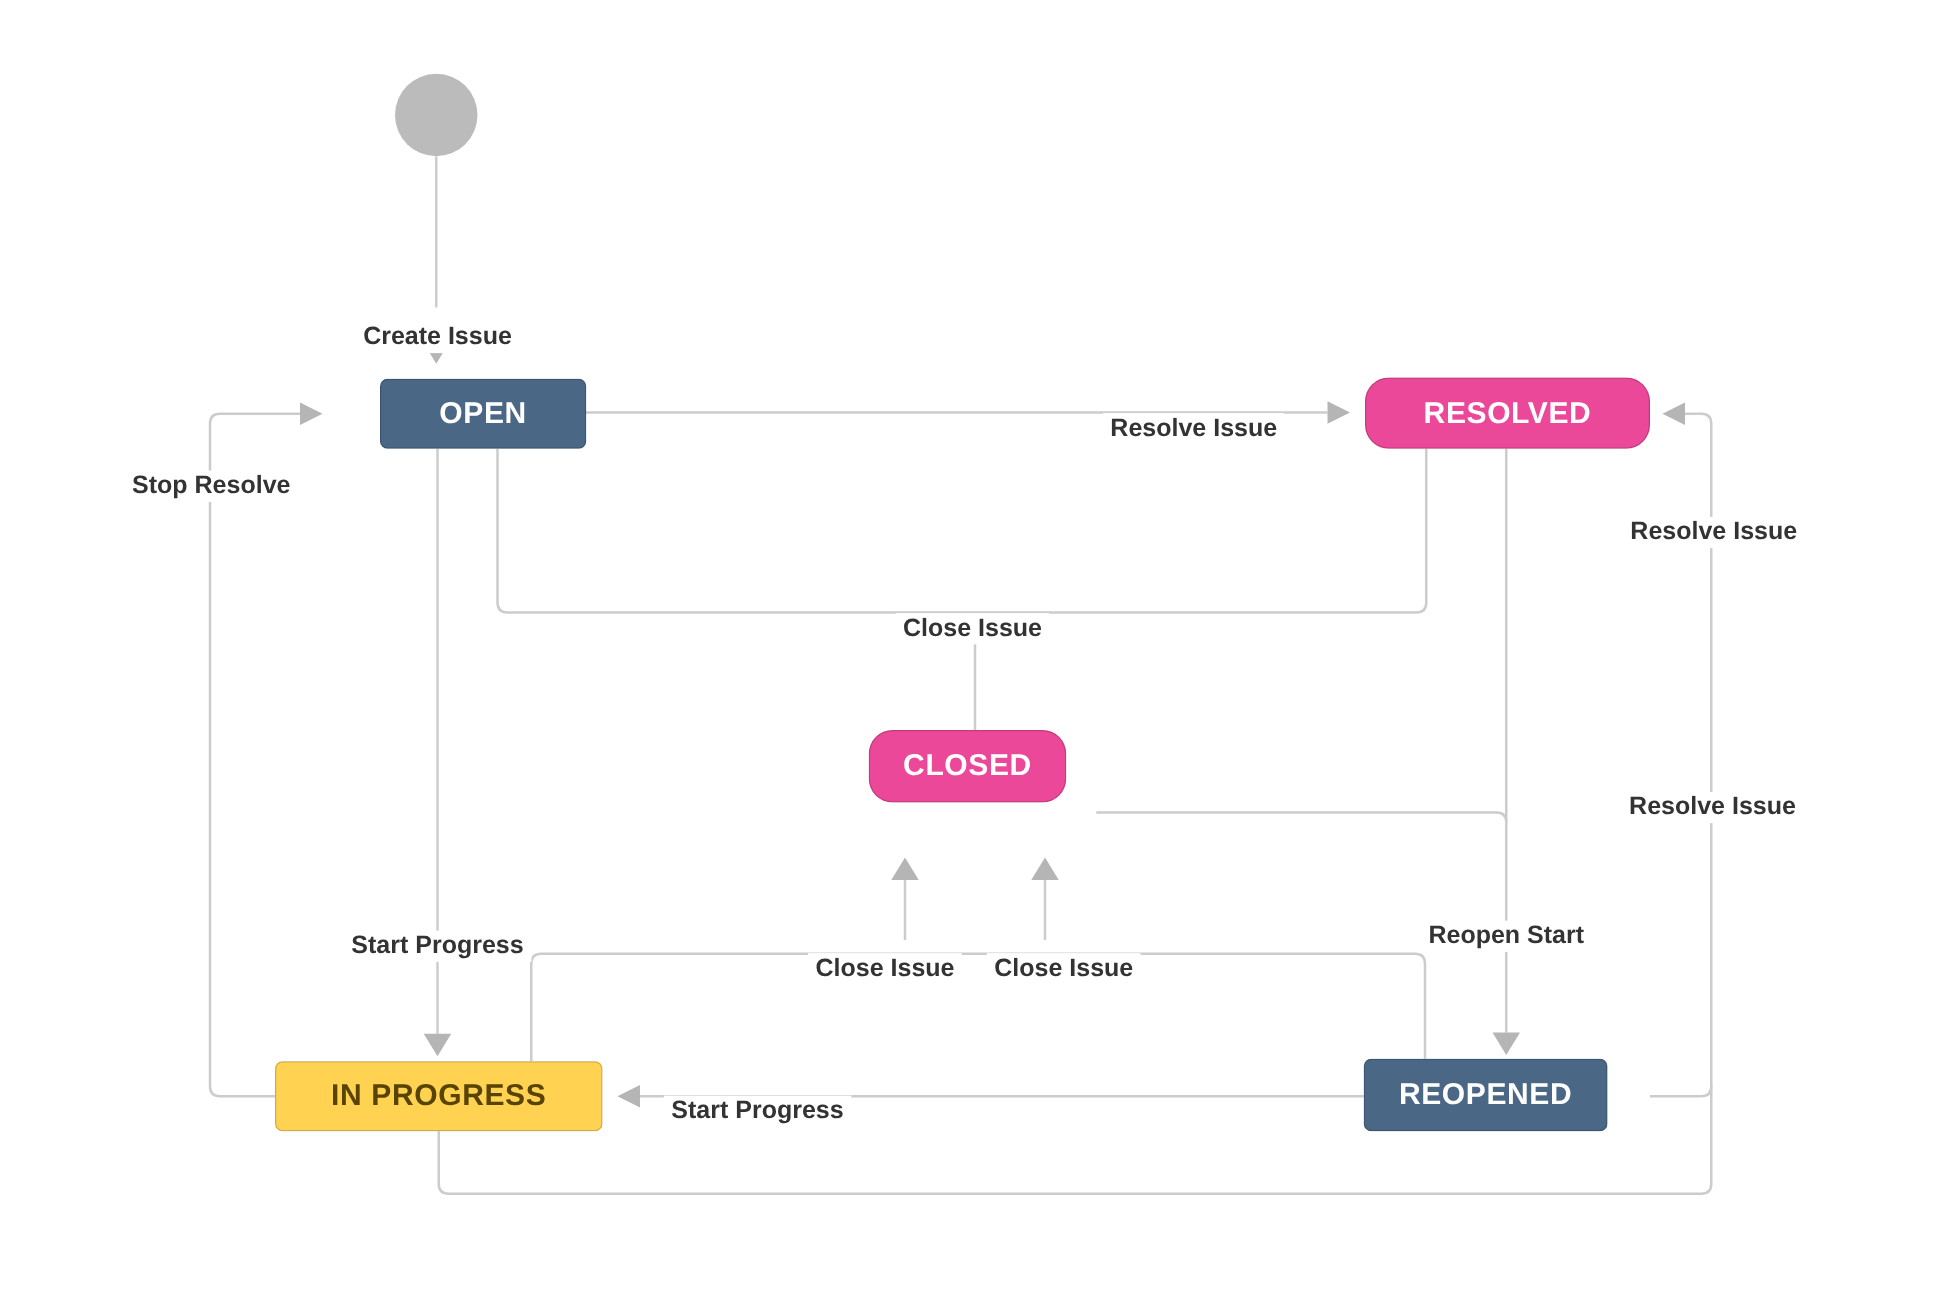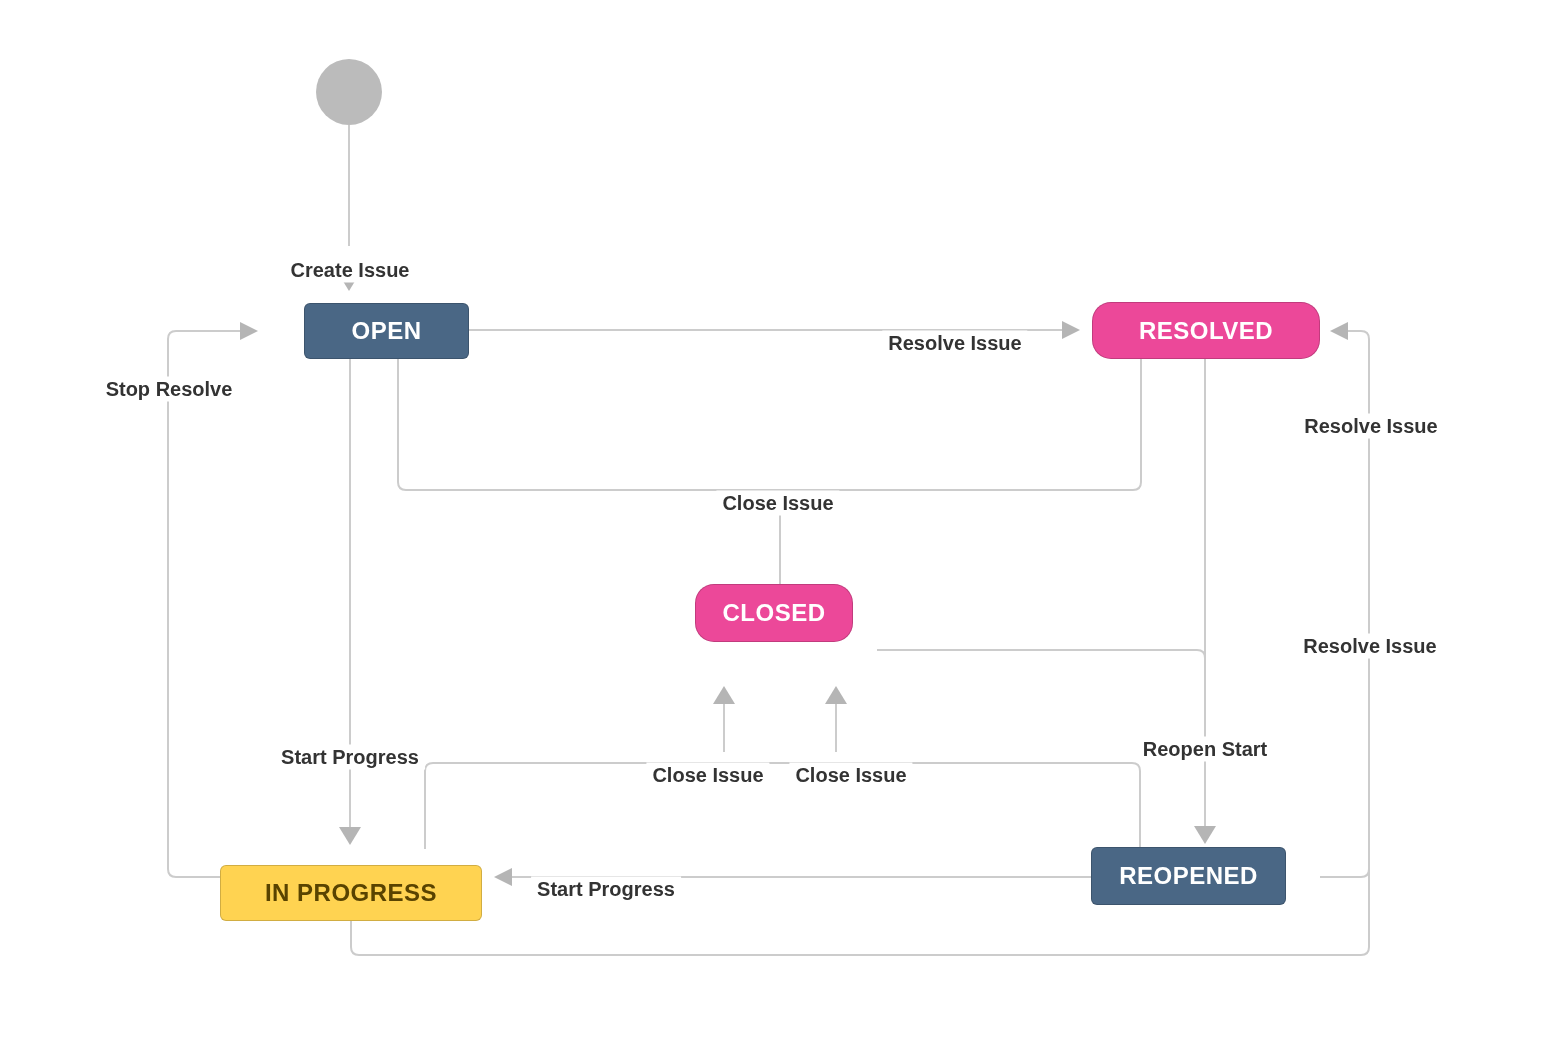--- a/index.html
+++ b/index.html
@@ -53,21 +53,21 @@
     font-size: 24px;
     font-weight: bold;
     letter-spacing: 0.5px;
     color: #ffffff;
     box-sizing: border-box;
     border: 1px solid rgba(0,0,0,0.18);
     white-space: nowrap;
   }
   .node.blue   { background: #4a6785; }
   .node.green  { background: #ec4899; border-radius: 19px; }
-  .node.yellow { background: #ffd351; color: #594300; margin-top: 16px; }
+  .node.yellow { background: #ffd351; color: #594300; }
 
   .node-open        { left: 267px;  top: 303px; width: 165px; height: 56px; margin-left: 37px; }
   .node-resolved    { left: 1092px; top: 302px; width: 228px; height: 57px; }
   .node-closed      { left: 682px;  top: 584px; width: 158px; height: 58px; margin-left: 13px; }
   .node-in-progress { left: 220px;  top: 849px; width: 262px; height: 56px; }
   .node-reopened    { left: 1091px; top: 847px; width: 195px; height: 58px; }
 
   .lbl-create-issue            { left: 350px;  top: 257px; }
   .lbl-stop-progress           { left: 169px;  top: 376px; }
   .lbl-resolve-issue-open      { left: 955px;  top: 330px; }

